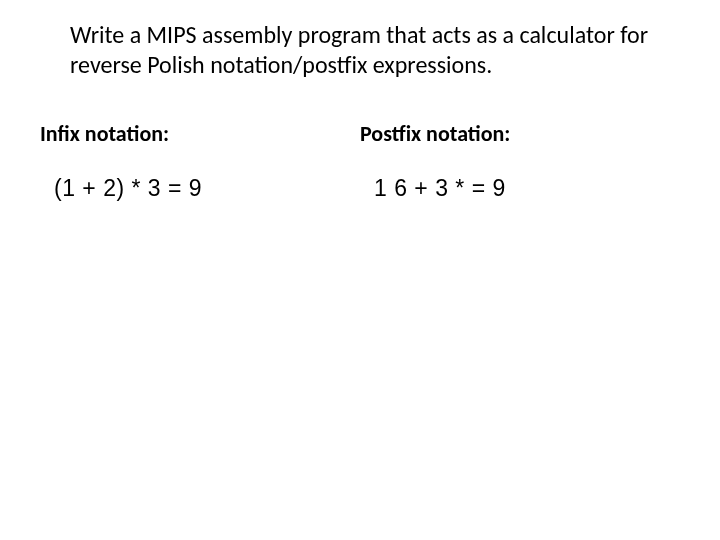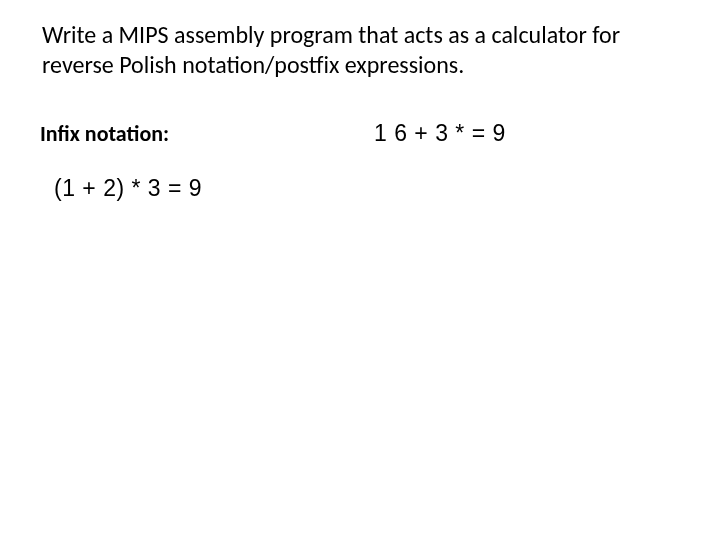--- a/index.html
+++ b/index.html
@@ -1,34 +1,35 @@
 <!DOCTYPE html>
 <html><head>
 <meta charset="utf-8">
 <style>
   * { margin: 0; padding: 0; box-sizing: border-box; }
   html, body { width: 720px; height: 540px; background: #fff; font-family: Calibri, "Segoe UI", Arial, sans-serif; color: #000; }
   .slide { width: 720px; height: 540px; padding: 20px 40px 40px 40px; position: relative; }
   .title { font-size: 34px; text-align: center; margin-top: 10px; margin-bottom: 60px; font-weight: 400; }
   .title .emph { font-weight: 400; }
-  .body-text { font-size: 24px; line-height: 1.25; margin-bottom: 40px; padding: 0 2px; }
+  .body-text { font-size: 24px; line-height: 1.25; margin-bottom: 40px; padding: 0 2px; margin-left: 28px; }
   .columns { display: flex; }
   .col { flex: 1; }
   .col-heading { font-size: 22px; font-weight: 700; margin-bottom: 28px; }
   .example { font-family: Arial, sans-serif; font-size: 23px; padding-left: 14px; letter-spacing: 0.5px; }
 </style>
 </head>
 <body>
 
 <div class="slide">
 
   <p class="body-text">Write a MIPS assembly program that acts as a calculator for reverse Polish notation/postfix expressions.</p>
 
   <div class="columns">
     <div class="col">
       <div class="col-heading">Infix notation:</div>
       <div class="example">(1 + 2) * 3 = 9</div>
     </div>
     <div class="col">
+      <div class="col-heading">Postfix notation:</div>
       <div class="example">1 6 + 3 *  = 9</div>
     </div>
   </div>
 </div>
 
 </body></html>

